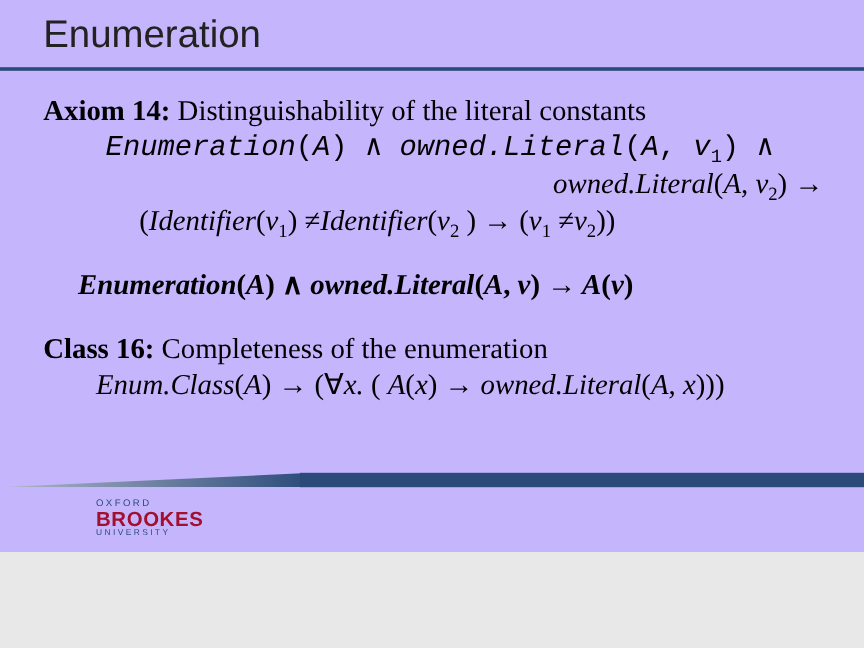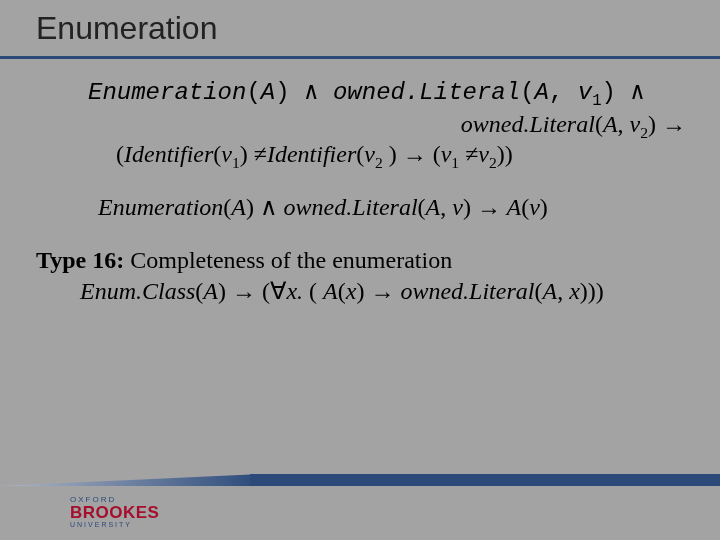--- a/index.html
+++ b/index.html
@@ -8,22 +8,22 @@
     width: 720px;
     height: 540px;
     background: #e8e8e8;
     font-family: "Times New Roman", Times, serif;
     color: #000;
     overflow: hidden;
   }
   .slide {
     position: relative;
     width: 720px;
-    height: 540px;
-    background: #a3a3a3;
+    height: 460px;
+    background: #c4b5fd;
   }
   .title {
     position: absolute;
     left: 36px;
     top: 10px;
     font-family: Arial, Helvetica, sans-serif;
     font-size: 32px;
     color: #222;
   }
   .title-underline {
@@ -55,42 +55,42 @@
     font-size: 0.65em;
     vertical-align: sub;
     line-height: 0;
   }
   .block {
     margin-bottom: 22px;
   }
   .indent1 { margin-left: 52px; font-family: Liberation Mono, monospace; }
   .indent2 { margin-left: 140px; text-align: right; }
   .indent3 { margin-left: 80px; }
-  .indent0 { margin-left: 62px; }
+  .indent0 { margin-left: 29px; font-weight: bold; }
   .indent0b { margin-left: 44px; }
   .footer-bar {
     position: absolute;
     right: 0;
     bottom: 54px;
     width: 470px;
     height: 12px;
     background: #2b4a7a;
   }
   .footer-tail {
     position: absolute;
     left: 0;
     bottom: 54px;
     width: 260px;
     height: 12px;
     background: linear-gradient(90deg, #b0b8c8 0%, #2b4a7a 100%);
     clip-path: polygon(0 100%, 100% 0, 100% 100%);
   }
   .logo {
     position: absolute;
-    left: 70px;
+    left: 80px;
     bottom: 12px;
     font-family: Arial, Helvetica, sans-serif;
     line-height: 1;
   }
   .logo .ox {
     font-size: 8px;
     letter-spacing: 2px;
     color: #2b4a7a;
   }
   .logo .brookes {
@@ -109,40 +109,43 @@
 <body>
 
 <div class="slide">
 
   <div class="title">Enumeration</div>
   <div class="title-underline"></div>
 
   <div class="content">
 
     <div class="block">
+      <div>
+        <span class="axiom-head">Axiom 14:</span><span> Distinguishability of the literal constants</span>
+      </div>
       <div class="formula indent1">
         <span>Enumeration</span><span class="roman">(</span><span>A</span><span class="roman">) </span><span class="roman">∧</span><span> owned.Literal</span><span class="roman">(</span><span>A</span><span class="roman">, </span><span>v</span><span class="roman sub">1</span><span class="roman">) </span><span class="roman">∧</span>
       </div>
       <div class="formula indent2">
         <span>owned.Literal</span><span class="roman">(</span><span>A</span><span class="roman">, </span><span>v</span><span class="roman sub">2</span><span class="roman">) </span><span class="roman">→</span>
       </div>
       <div class="formula indent3">
         <span class="roman">(</span><span>Identifier</span><span class="roman">(</span><span>v</span><span class="roman sub">1</span><span class="roman">) </span><span class="roman">≠</span><span>Identifier</span><span class="roman">(</span><span>v</span><span class="roman sub">2</span><span class="roman"> ) </span><span class="roman">→</span><span class="roman"> (</span><span>v</span><span class="roman sub">1</span><span class="roman"> </span><span class="roman">≠</span><span>v</span><span class="roman sub">2</span><span class="roman">))</span>
       </div>
     </div>
 
     <div class="block">
       <div class="formula indent0">
         <span>Enumeration</span><span class="roman">(</span><span>A</span><span class="roman">) </span><span class="roman">∧</span><span> owned.Literal</span><span class="roman">(</span><span>A</span><span class="roman">, </span><span>v</span><span class="roman">) </span><span class="roman">→</span><span> A</span><span class="roman">(</span><span>v</span><span class="roman">)</span>
       </div>
     </div>
 
     <div class="block">
       <div>
-        <span class="axiom-head">Type 16:</span><span> Completeness of the enumeration</span>
+        <span class="axiom-head">Class 16:</span><span> Completeness of the enumeration</span>
       </div>
       <div class="formula indent0b">
         <span>Enum.Class</span><span class="roman">(</span><span>A</span><span class="roman">) </span><span class="roman">→</span><span class="roman"> (</span><span class="roman">∀</span><span>x. </span><span class="roman">( </span><span>A</span><span class="roman">(</span><span>x</span><span class="roman">) </span><span class="roman">→</span><span> owned.Literal</span><span class="roman">(</span><span>A</span><span class="roman">, </span><span>x</span><span class="roman">)))</span>
       </div>
     </div>
 
   </div>
 
   <div class="footer-tail"></div>
   <div class="footer-bar"></div>

